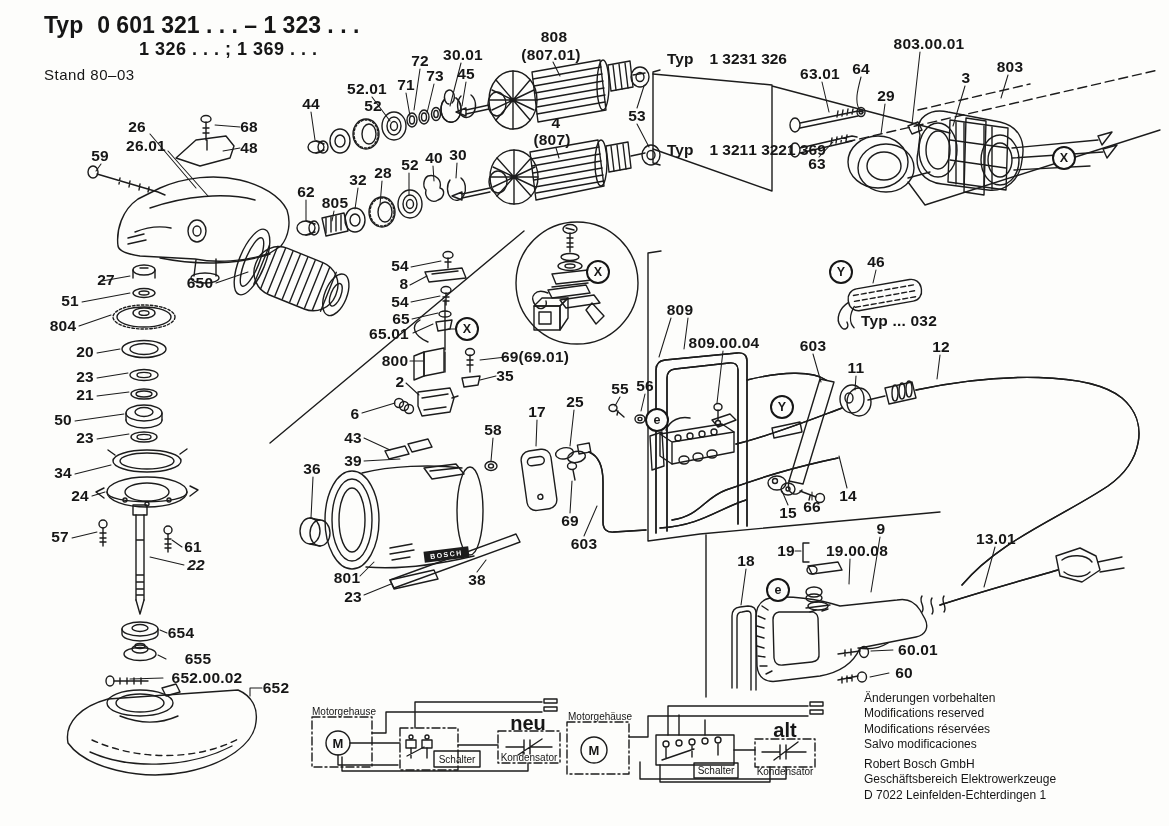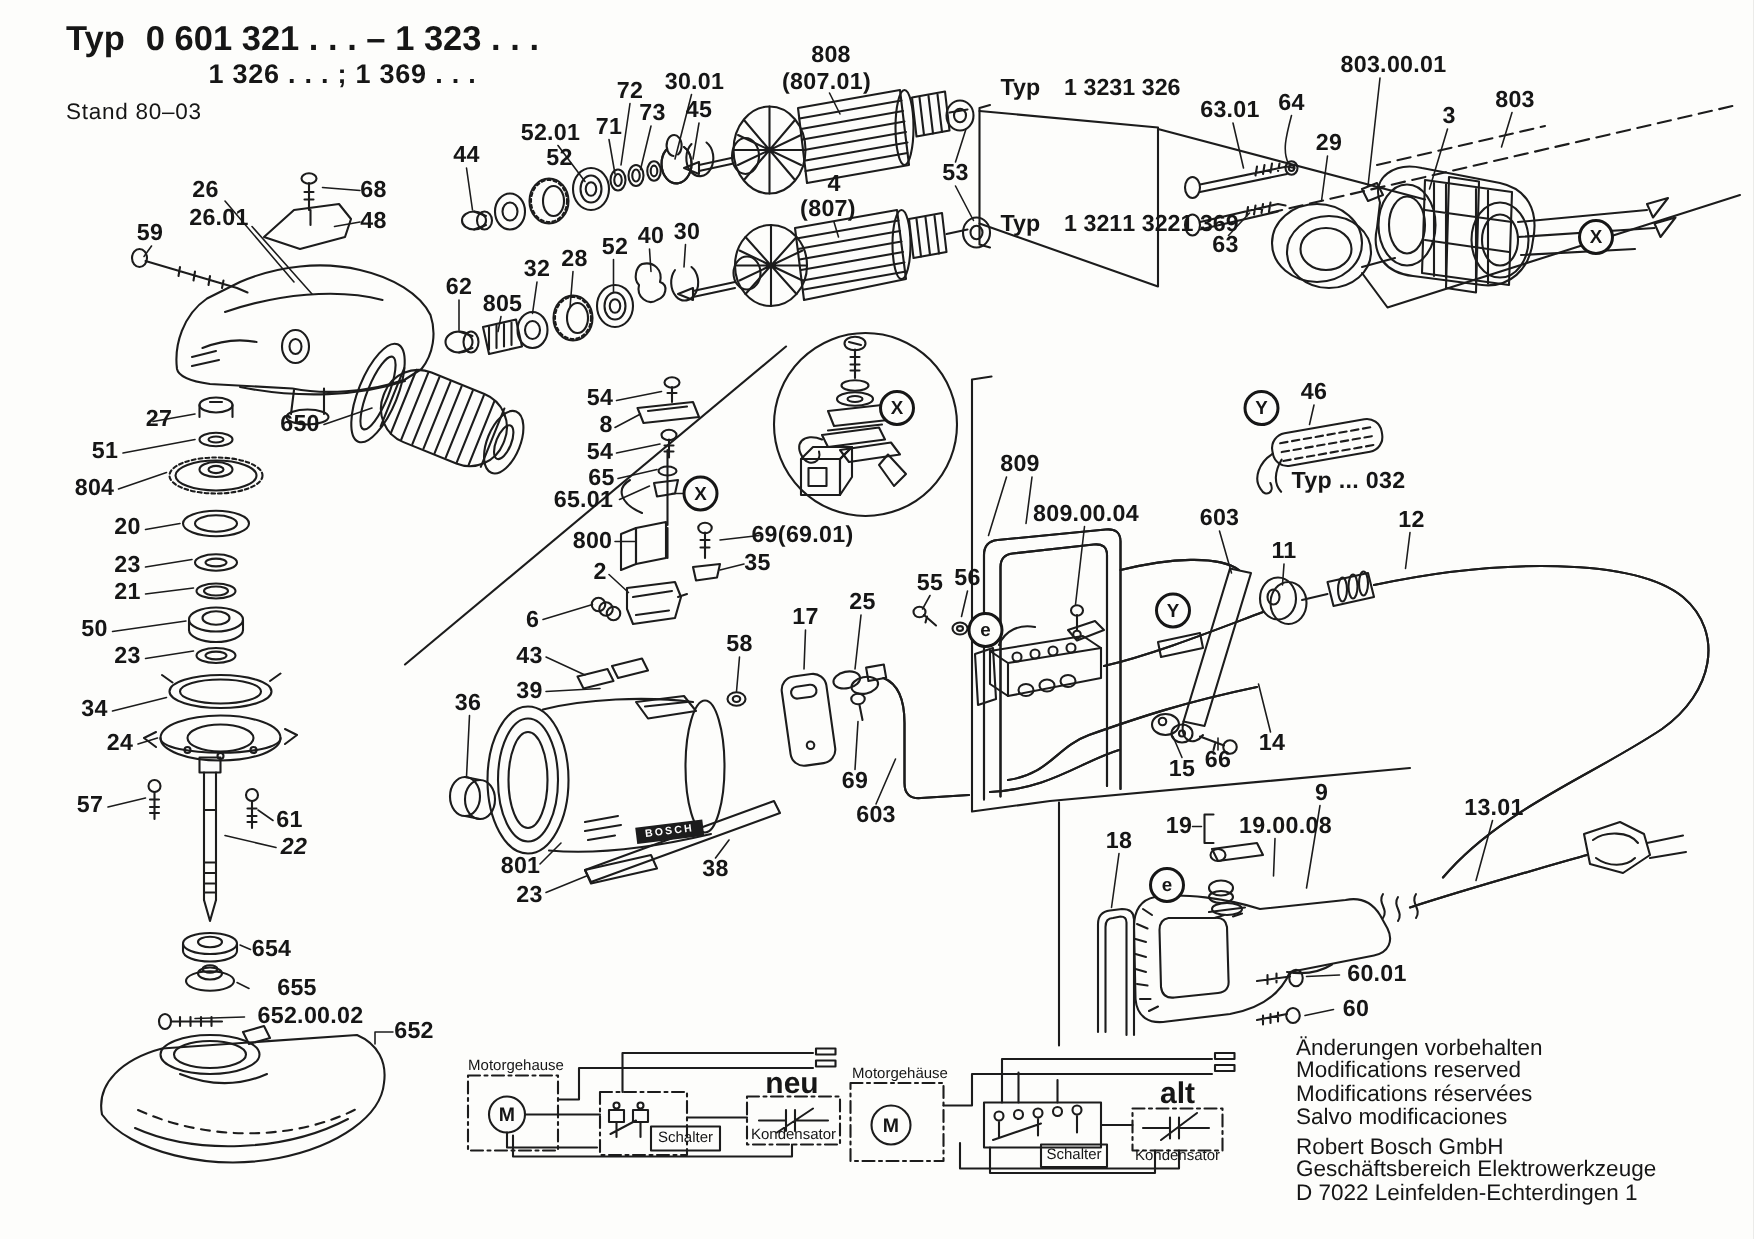--- a/index.html
+++ b/index.html
@@ -15,21 +15,21 @@
            letter-spacing:.2px;white-space:nowrap;line-height:1}
   .cmark{position:absolute;transform:translate(-50%,-50%);width:20px;height:20px;border:2px solid #161616;
          border-radius:50%;display:flex;align-items:center;justify-content:center;font-weight:700;
          font-size:12.5px;background:#fdfdfb;line-height:1}
   .hdr{position:absolute;left:44px;top:12px;white-space:nowrap}
   .hdr .t1{font-size:23px;font-weight:700;display:flex;gap:14px}
   .hdr .t2{font-size:18px;font-weight:700;margin-left:95px;letter-spacing:.5px}
   .hdr .stand{font-size:15px;margin-top:6px;letter-spacing:.5px}
   .typgroup{position:absolute;display:flex;gap:16px;font-weight:700;font-size:15.5px;line-height:18px}
   .typgroup .lines{display:flex;flex-direction:row}
-  .footer{position:absolute;left:864px;top:691px;font-size:15px;line-height:15.3px;white-space:nowrap}
+  .footer{position:absolute;left:864px;top:691px;font-size:12px;line-height:15.3px;white-space:nowrap}
   .footer .co{margin-top:5px}
   .clab{position:absolute;font-size:10px;white-space:nowrap;transform:translate(-50%,-50%)}
   .ctag{position:absolute;font-size:20px;font-weight:700;transform:translate(-50%,-50%)}
   .mlab{position:absolute;font-weight:700;font-size:13px;transform:translate(-50%,-50%)}
   .sticker{position:absolute;left:424px;top:549px;background:#1c1c1c;color:#fff;font-size:7px;
            font-weight:700;letter-spacing:1.5px;padding:1px 6px;transform:rotate(-7deg);line-height:1.3}
 </style>
 </head>
 <body>
 

